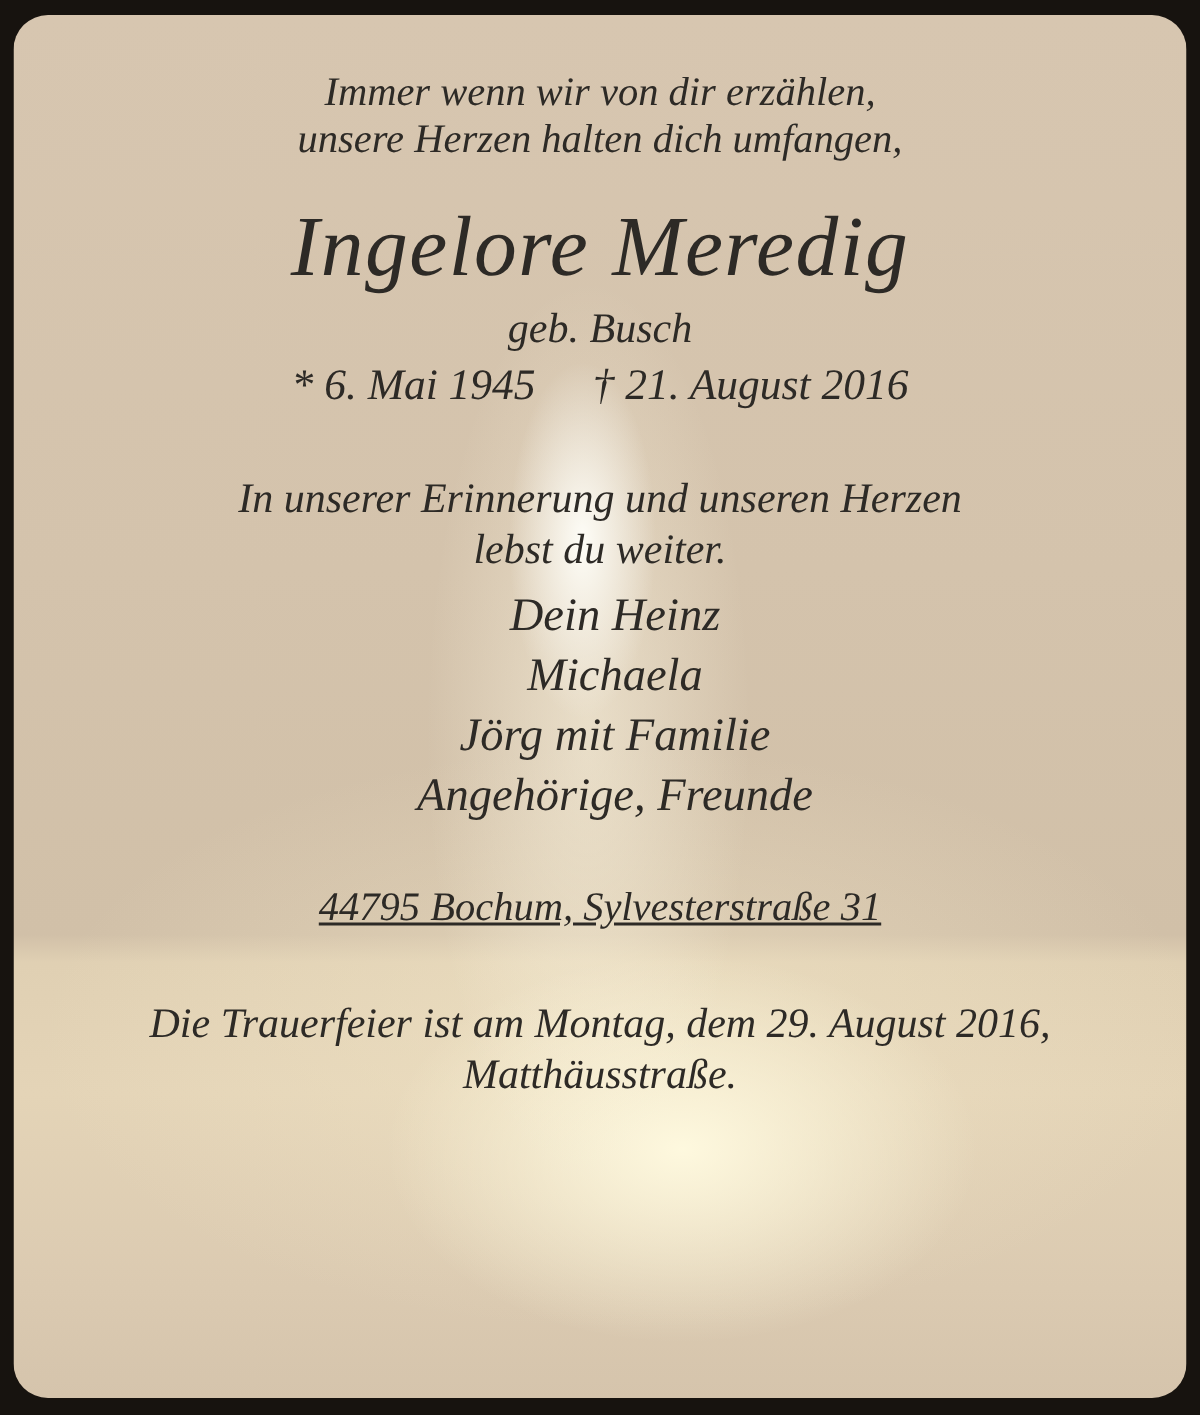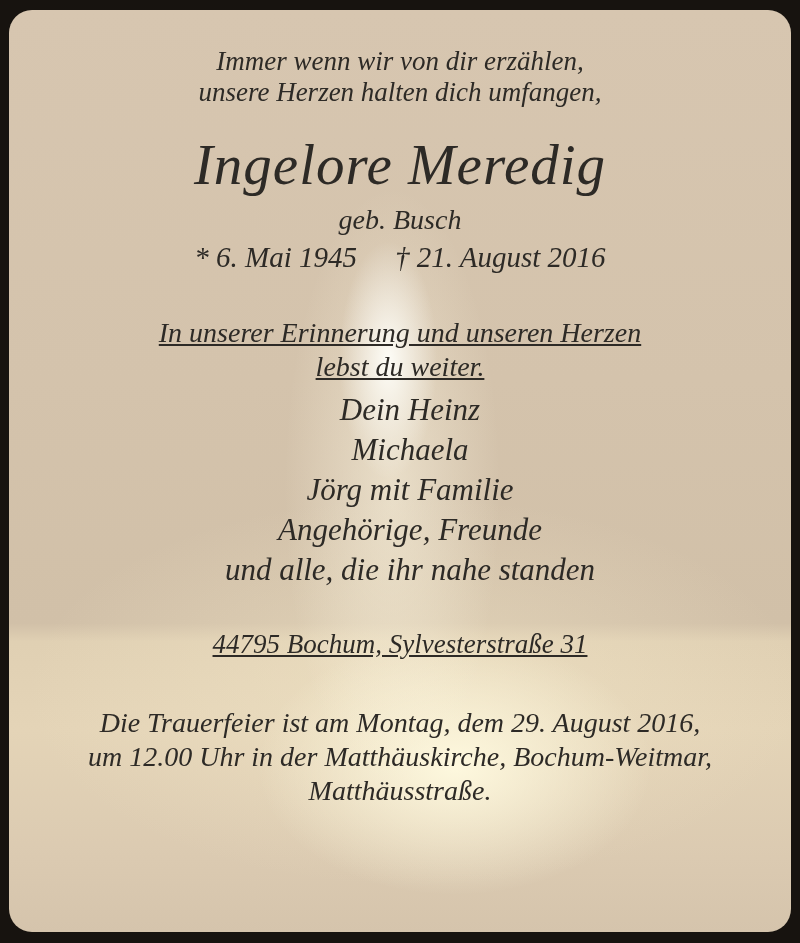--- a/index.html
+++ b/index.html
@@ -53,21 +53,20 @@
     font-size: 29px;
     line-height: 34px;
     display: flex;
     justify-content: center;
     gap: 38px;
   }
   .memory {
     margin-top: 42px;
     font-size: 28px;
     line-height: 34px;
-    text-decoration: underline;
   }
   .mourners {
     margin-top: 6px;
     font-size: 31px;
     line-height: 40px;
     padding-left: 20px;
   }
   .address {
     margin-top: 38px;
     font-size: 27px;
@@ -107,25 +106,23 @@
   <div class="memory">
     <div>In unserer Erinnerung und unseren Herzen</div>
     <div>lebst du weiter.</div>
   </div>
 
   <div class="mourners">
     <div>Dein Heinz</div>
     <div>Michaela</div>
     <div>Jörg mit Familie</div>
     <div>Angehörige, Freunde</div>
-    <div>und alle, die ihr nahe standen</div>
   </div>
 
   <div class="address">44795 Bochum, Sylvesterstraße 31</div>
 
   <div class="funeral">
     <div>Die Trauerfeier ist am Montag, dem 29. August 2016,</div>
-    <div>um 12.00 Uhr in der Matthäuskirche, Bochum-Weitmar,</div>
     <div>Matthäusstraße.</div>
   </div>
 
 
 </div>
 
 </body></html>

